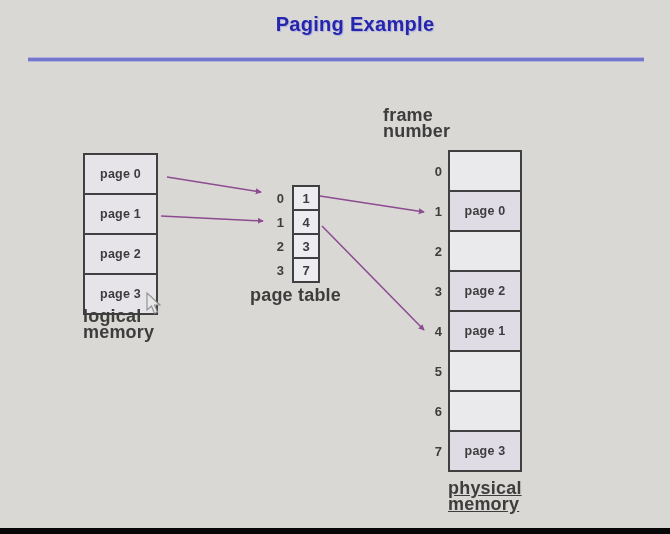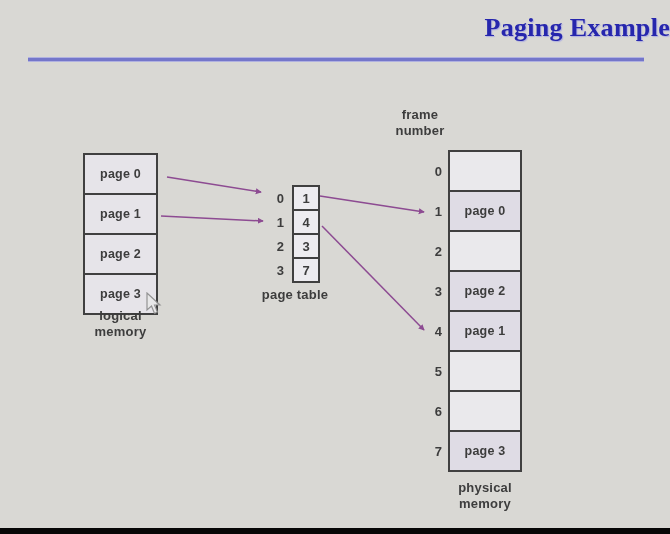--- a/index.html
+++ b/index.html
@@ -5,36 +5,35 @@
   html,body{margin:0;padding:0;}
   body{
     width:670px;height:534px;position:relative;overflow:hidden;
     background:#d9d8d4;
     font-family:"Liberation Sans","DejaVu Sans",sans-serif;
     color:#333;
   }
   .abs{position:absolute;}
   
   .title{
-    top:13px;left:40px;width:630px;text-align:right;
-    font-size:26px;font-weight:bold;color:#2626ad;
+    top:13px;left:40px;width:630px;text-align:center;
+    font-size:20px;font-weight:bold;color:#2626ad;
     text-shadow:1px 1px 1px #aeafe0;
     letter-spacing:0.3px;
-    font-family:Liberation Serif, serif;
   }
   .title-rule{
     top:57px;left:28px;width:616px;height:3px;
     background:#7476ca;
     border-top:1px solid #b0b1e0;
     border-bottom:1px solid #b0b1e0;
   }
   
   .dlabel{
-    font-size:13px;font-weight:bold;color:#3d3d3d;
-    text-align:center;line-height:16px;letter-spacing:0.2px;
+    font-size:18px;font-weight:bold;color:#3d3d3d;
+    line-height:16px;letter-spacing:0.2px;
   }
   
   .lm-col{top:153px;left:83px;}
   .membox{
     box-sizing:border-box;width:75px;height:42px;margin-top:-2px;
     border:2px solid #404040;background:#e6e4e9;
     display:flex;align-items:center;justify-content:center;
     font-size:12.5px;font-weight:bold;color:#3d3d3d;letter-spacing:0.2px;
   }
   .membox:first-child{margin-top:0;}
@@ -46,38 +45,38 @@
   .pt-index{
     width:34px;text-align:right;padding-right:8px;
     font-size:13px;font-weight:bold;color:#3d3d3d;
   }
   .pt-cell{
     box-sizing:border-box;width:28px;height:26px;
     border:2px solid #404040;background:#edecf0;
     display:flex;align-items:center;justify-content:center;
     font-size:13px;font-weight:bold;color:#3d3d3d;
   }
-  .pt-label{top:287px;left:242px;width:106px;}
+  .pt-label{top:287px;left:250px;width:106px;}
   
   .frame-header{top:107px;left:383px;width:74px;}
   .pm-col{top:150px;left:408px;}
   .pm-row{display:flex;align-items:center;height:42px;margin-top:-2px;}
   .pm-row:first-child{margin-top:0;}
   .frame-num{
     width:34px;text-align:right;padding-right:6px;
     font-size:13px;font-weight:bold;color:#3d3d3d;
   }
   .frame-cell{
     box-sizing:border-box;width:74px;height:42px;
     border:2px solid #404040;background:#eae9ec;
     display:flex;align-items:center;justify-content:center;
     font-size:12.5px;font-weight:bold;color:#3d3d3d;letter-spacing:0.2px;
   }
   .frame-cell.filled{background:#dfdce5;}
-  .pm-label{top:480px;left:448px;width:74px;}
+  .pm-label{top:480px;left:448px;width:74px;text-decoration:underline;}
   
   .arrow-layer{top:0;left:0;width:670px;height:534px;pointer-events:none;}
   .bottom-bar{left:0;bottom:0;width:670px;height:6px;background:#070707;}
   .cursor{top:292px;left:145px;width:18px;height:24px;pointer-events:none;}
 </style>
 </head>
 <body>
 
 <div class="abs title">Paging Example</div>
 <div class="abs title-rule"></div>

